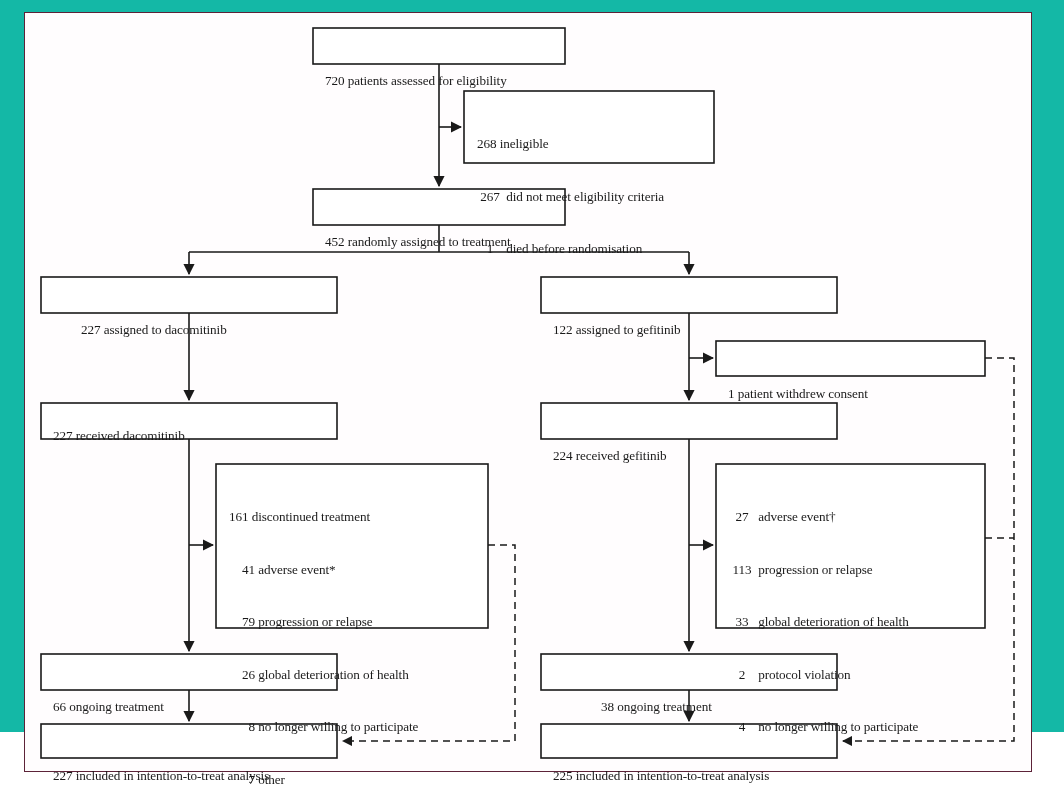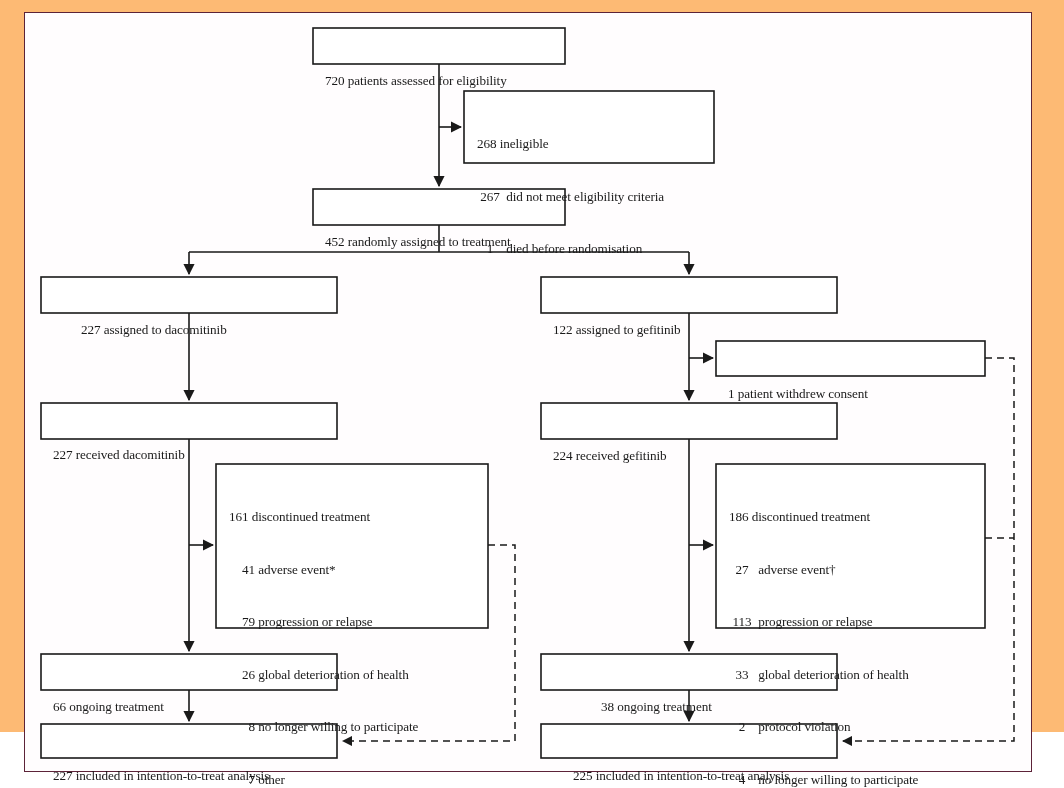--- a/index.html
+++ b/index.html
@@ -10,21 +10,21 @@
   body {
     width: 1064px;
     height: 788px;
     font-family: "Liberation Serif", "DejaVu Serif", serif;
     overflow: hidden;
   }
   #canvas {
     position: relative;
     width: 1064px;
     height: 732px;
-    background: #fdba74;
+    background: #14b8a6;
   }
   #outer-frame {
     position: absolute;
     left: 24px;
     top: 12px;
     width: 1008px;
     height: 760px;
     border: 1.5px solid #5c2338;
     box-sizing: border-box;
     background: #fffdfe;
@@ -162,39 +162,38 @@
   </div>
 
   <div class="boxlabel" style="left:541px; top:277px; width:296px; height:36px;">
     <span class="single-line">122 assigned to gefitinib</span>
   </div>
 
   <div class="boxlabel" style="left:716px; top:341px; width:269px; height:35px;">
     <span class="single-line">1 patient withdrew consent</span>
   </div>
 
-  <div class="boxlabel" style="left:41px; top:402px; width:296px; height:36px;">
+  <div class="boxlabel" style="left:41px; top:383px; width:296px; height:36px;">
     <span class="single-line">227 received dacomitinib</span>
   </div>
 
   <div class="boxlabel" style="left:541px; top:403px; width:296px; height:36px;">
     <span class="single-line">224 received gefitinib</span>
   </div>
 
   <div class="boxlabel list-block" style="left:216px; top:464px; width:272px; height:164px;">
     <span class="li">161 discontinued treatment</span>
     <span class="li"><span class="num w2">41</span> <span>adverse event*</span></span>
     <span class="li"><span class="num w2">79</span> <span>progression or relapse</span></span>
     <span class="li"><span class="num w2">26</span> <span>global deterioration of health</span></span>
     <span class="li"><span class="num w2">8</span> <span>no longer willing to participate</span></span>
     <span class="li"><span class="num w2">7</span> <span>other</span></span>
   </div>
 
   <div class="boxlabel list-block" style="left:716px; top:464px; width:269px; height:164px;">
-    <span class="li">186 discontinued treatment</span>
     <span class="li"><span class="num w3">27</span> <span>adverse event†</span></span>
     <span class="li"><span class="num w3">113</span> <span>progression or relapse</span></span>
     <span class="li"><span class="num w3">33</span> <span>global deterioration of health</span></span>
     <span class="li"><span class="num w3">2</span> <span>protocol violation</span></span>
     <span class="li"><span class="num w3">4</span> <span>no longer willing to participate</span></span>
     
     
   </div>
 
   <div class="boxlabel" style="left:41px; top:654px; width:296px; height:36px;">
@@ -202,17 +201,17 @@
   </div>
 
   <div class="boxlabel" style="left:541px; top:654px; width:296px; height:36px;padding-left:48px;">
     <span class="single-line">38 ongoing treatment</span>
   </div>
 
   <div class="boxlabel" style="left:41px; top:724px; width:296px; height:34px;">
     <span class="single-line">227 included in intention-to-treat analysis</span>
   </div>
 
-  <div class="boxlabel" style="left:561px; top:724px; width:296px; height:34px;">
+  <div class="boxlabel" style="left:541px; top:724px; width:296px; height:34px;">
     <span class="single-line">225 included in intention-to-treat analysis</span>
   </div>
 
 </div>
 
 </body></html>

